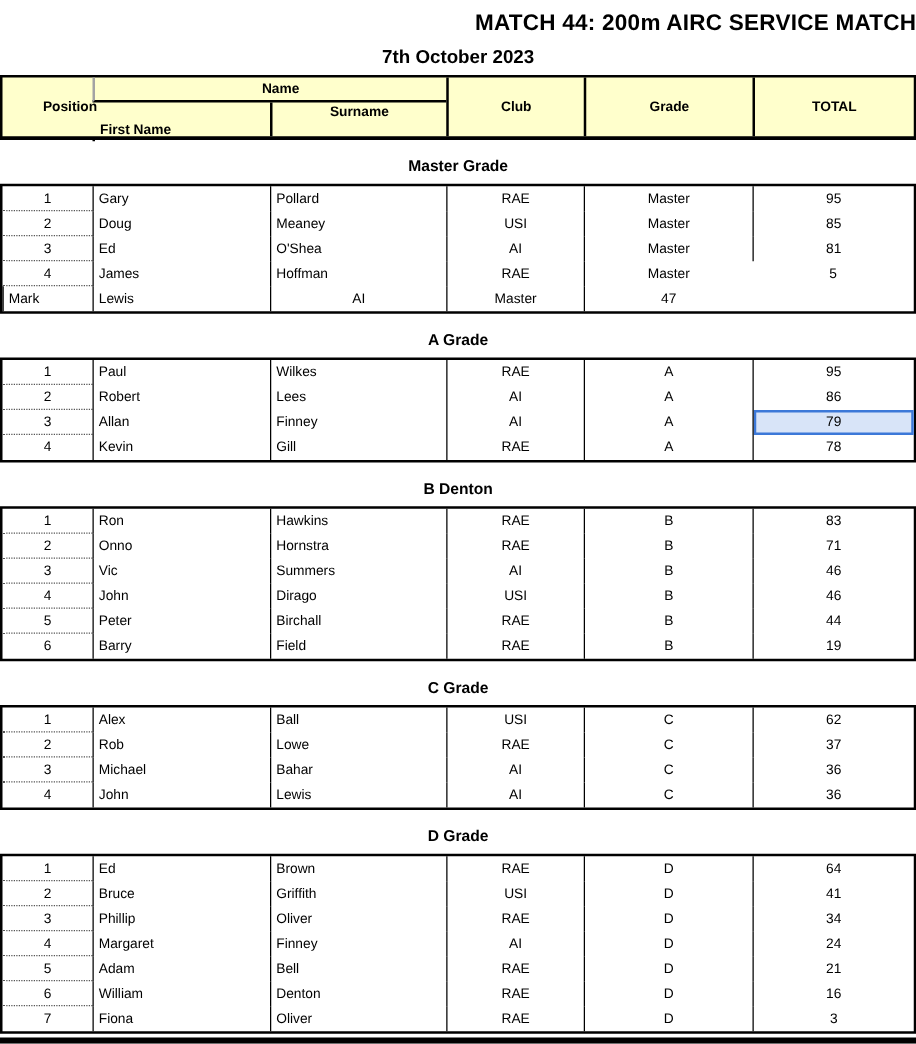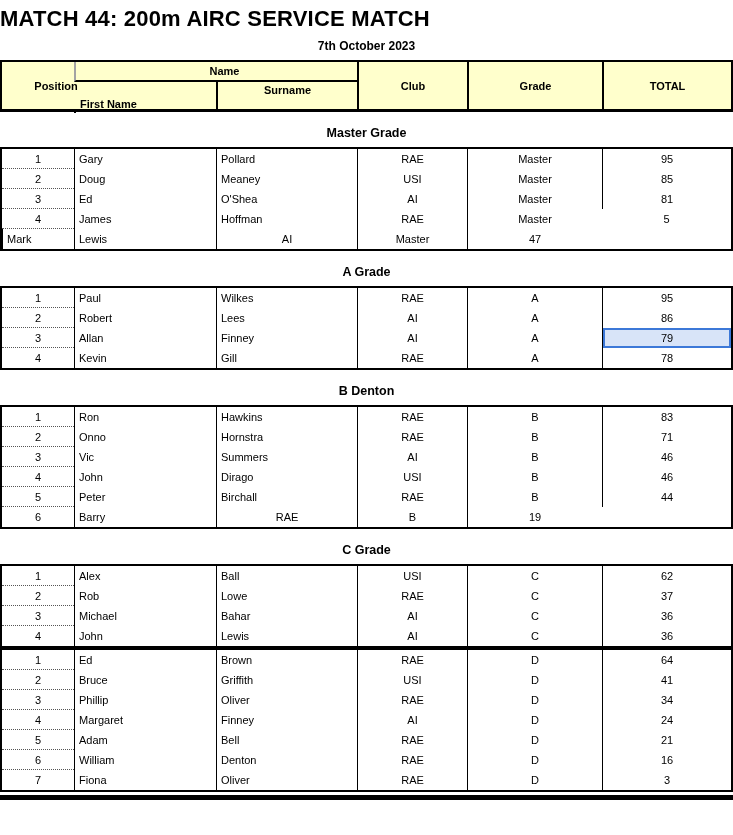--- a/index.html
+++ b/index.html
@@ -7,30 +7,30 @@
   body {
     width: 733px;
     height: 835px;
     font-family: "Liberation Sans", "DejaVu Sans", sans-serif;
     color: #000;
     overflow: hidden;
   }
   .sheet { width: 733px; padding-top: 9px; }
 
   .title {
-    text-align: left;
-    font-weight: bold;
-    font-size: 22px;
+    text-align: right;
+    font-weight: bold;
+    font-size: 18px;
     line-height: 19px;
     letter-spacing: 0.2px;
   }
   .date {
     text-align: center;
     font-weight: bold;
-    font-size: 12px;
+    font-size: 15px;
     line-height: 14px;
     margin-top: 11px;
   }
 
   
   .header-grid {
     margin-top: 7px;
     display: grid;
     grid-template-columns: 72px 142px 141px 110px 135px 129px;
     grid-template-rows: 20px 27px;
@@ -200,20 +200,21 @@
           <div class="cell c-grade">B</div>
           <div class="cell c-total">46</div>
           <div class="cell c-pos">5</div>
           <div class="cell c-fn">Peter</div>
           <div class="cell c-sn">Birchall</div>
           <div class="cell c-club">RAE</div>
           <div class="cell c-grade">B</div>
           <div class="cell c-total">44</div>
           <div class="cell c-pos last">6</div>
           <div class="cell c-fn last">Barry</div>
+          <div class="cell c-sn last">Field</div>
           <div class="cell c-club last">RAE</div>
           <div class="cell c-grade last">B</div>
           <div class="cell c-total last">19</div>
         </div>
       </section>
       <section>
         <div class="grade-label">C Grade</div>
         <div class="data-grid">
           <div class="cell c-pos">1</div>
           <div class="cell c-fn">Alex</div>
@@ -235,20 +236,21 @@
           <div class="cell c-total">36</div>
           <div class="cell c-pos last">4</div>
           <div class="cell c-fn last">John</div>
           <div class="cell c-sn last">Lewis</div>
           <div class="cell c-club last">AI</div>
           <div class="cell c-grade last">C</div>
           <div class="cell c-total last">36</div>
         </div>
       </section>
       <section>
+        <div class="grade-label">D Grade</div>
         <div class="data-grid">
           <div class="cell c-pos">1</div>
           <div class="cell c-fn">Ed</div>
           <div class="cell c-sn">Brown</div>
           <div class="cell c-club">RAE</div>
           <div class="cell c-grade">D</div>
           <div class="cell c-total">64</div>
           <div class="cell c-pos">2</div>
           <div class="cell c-fn">Bruce</div>
           <div class="cell c-sn">Griffith</div>

